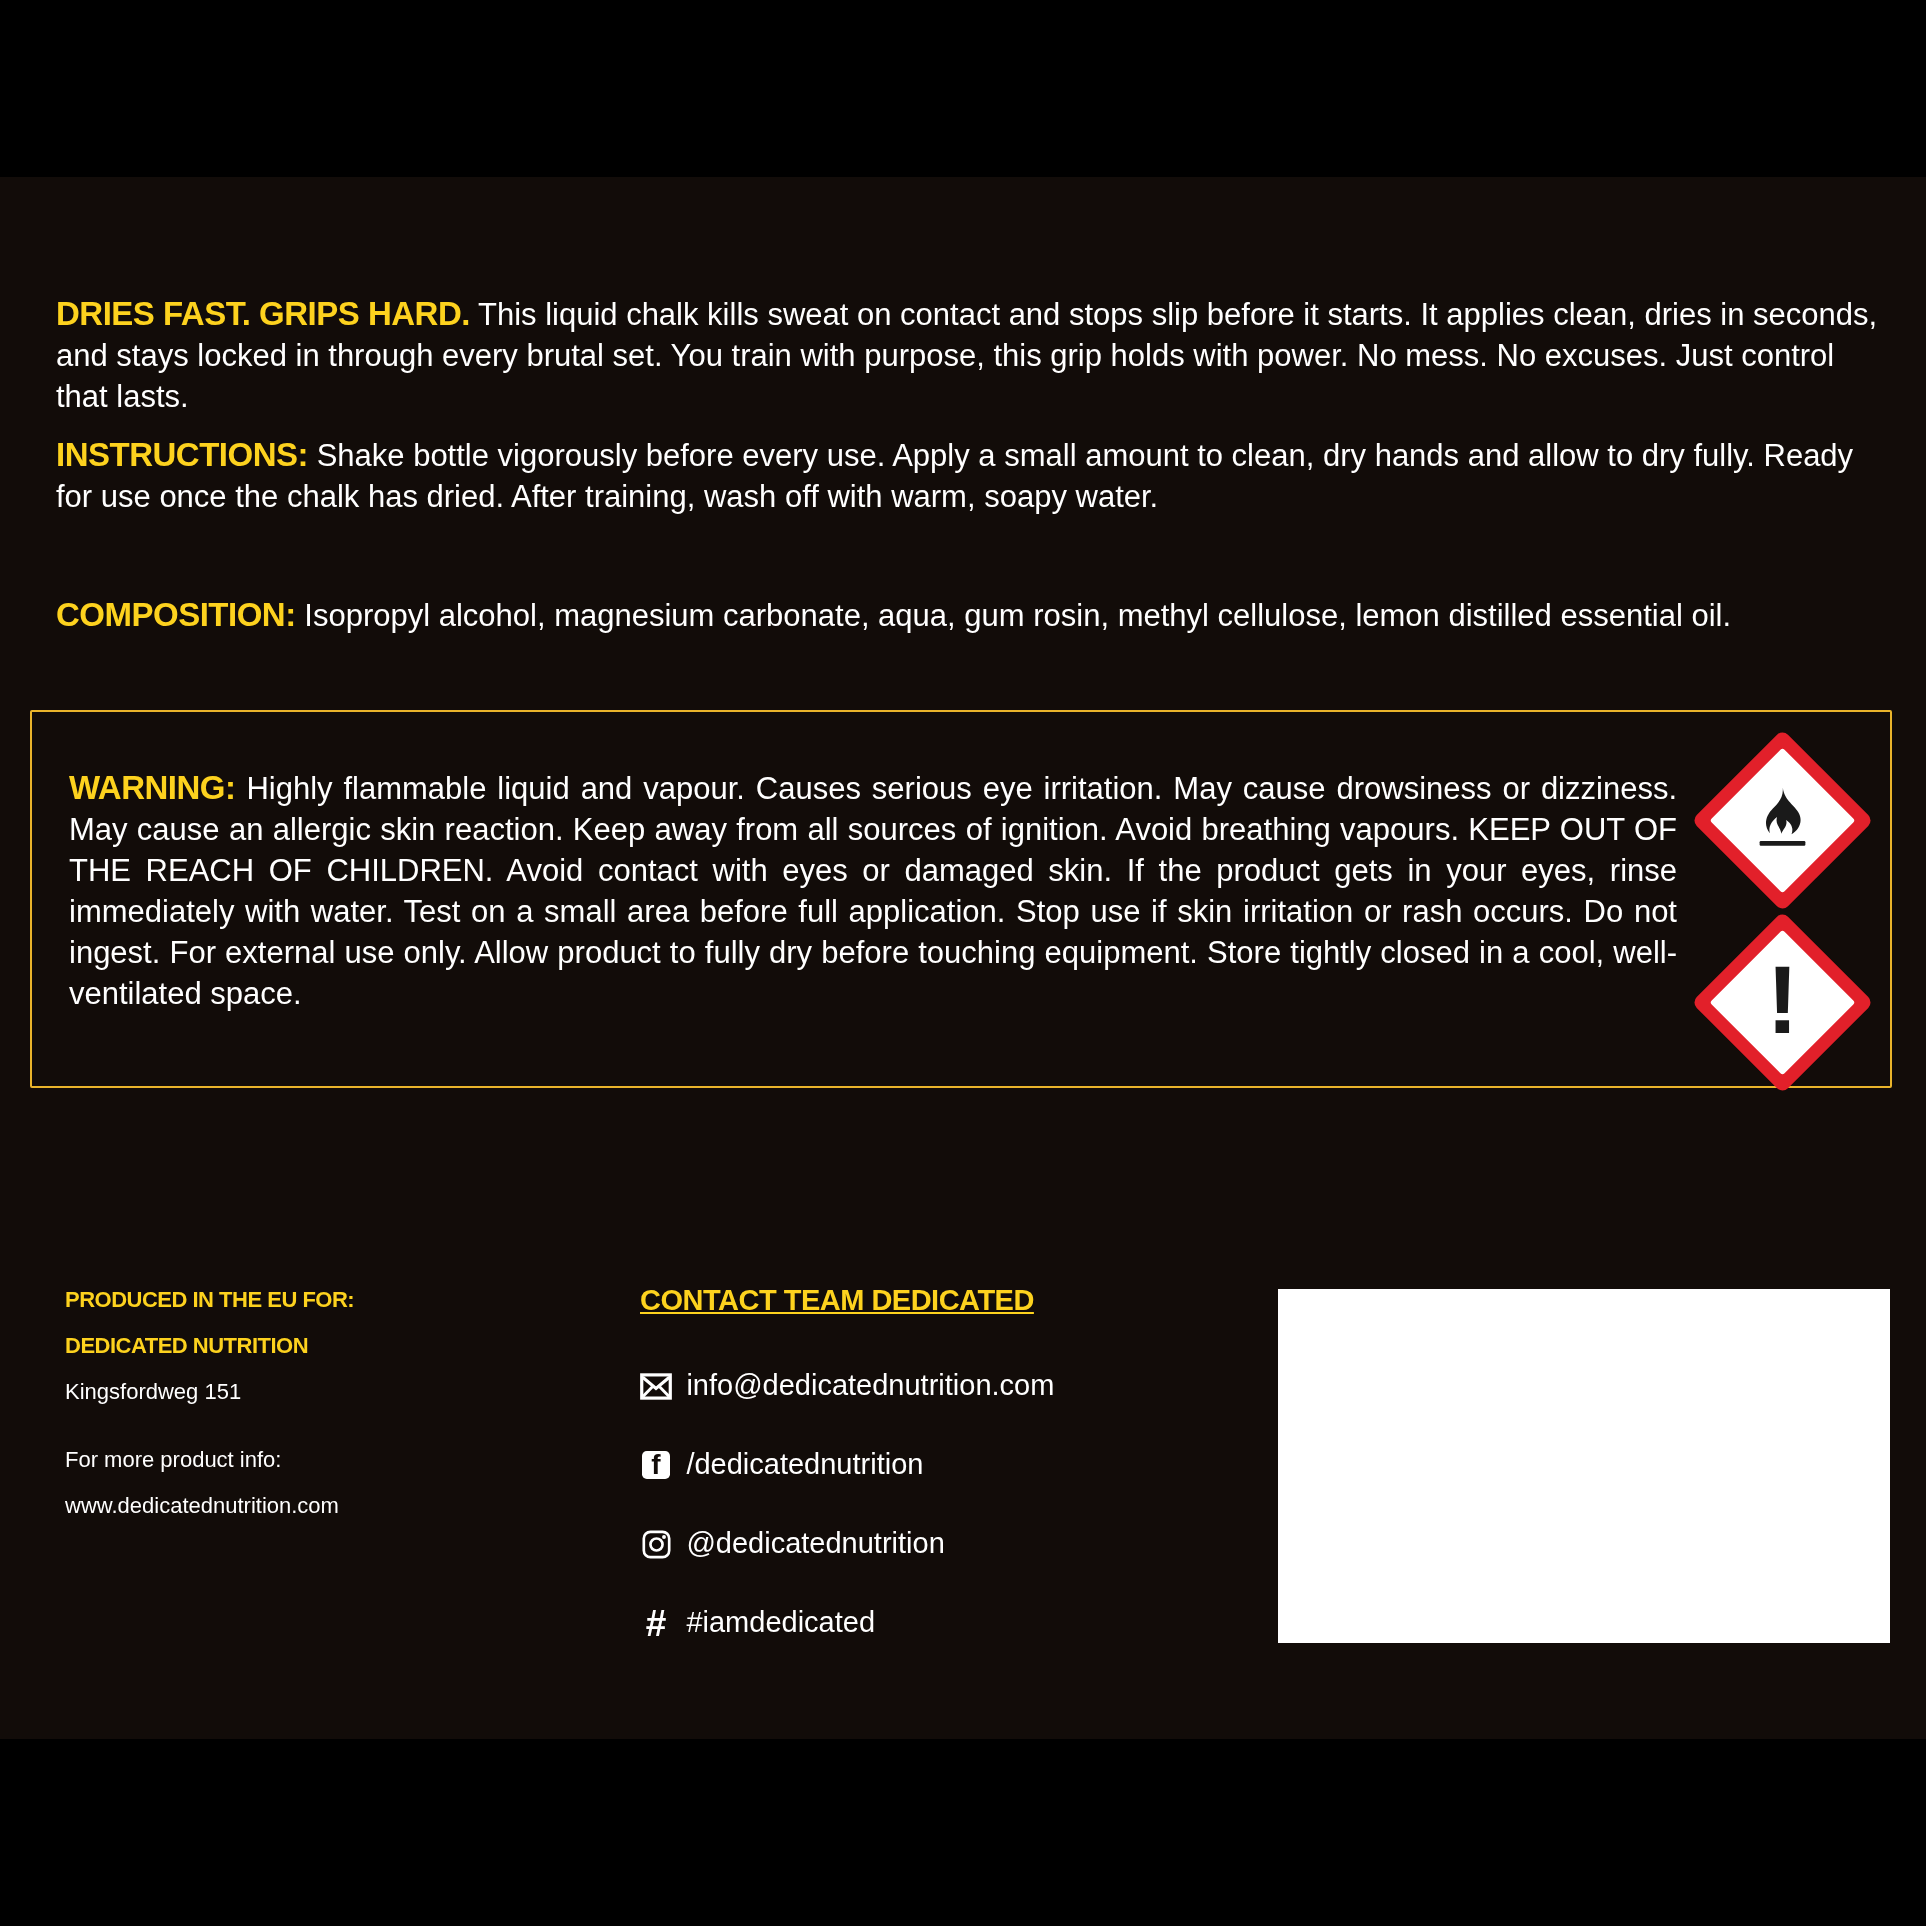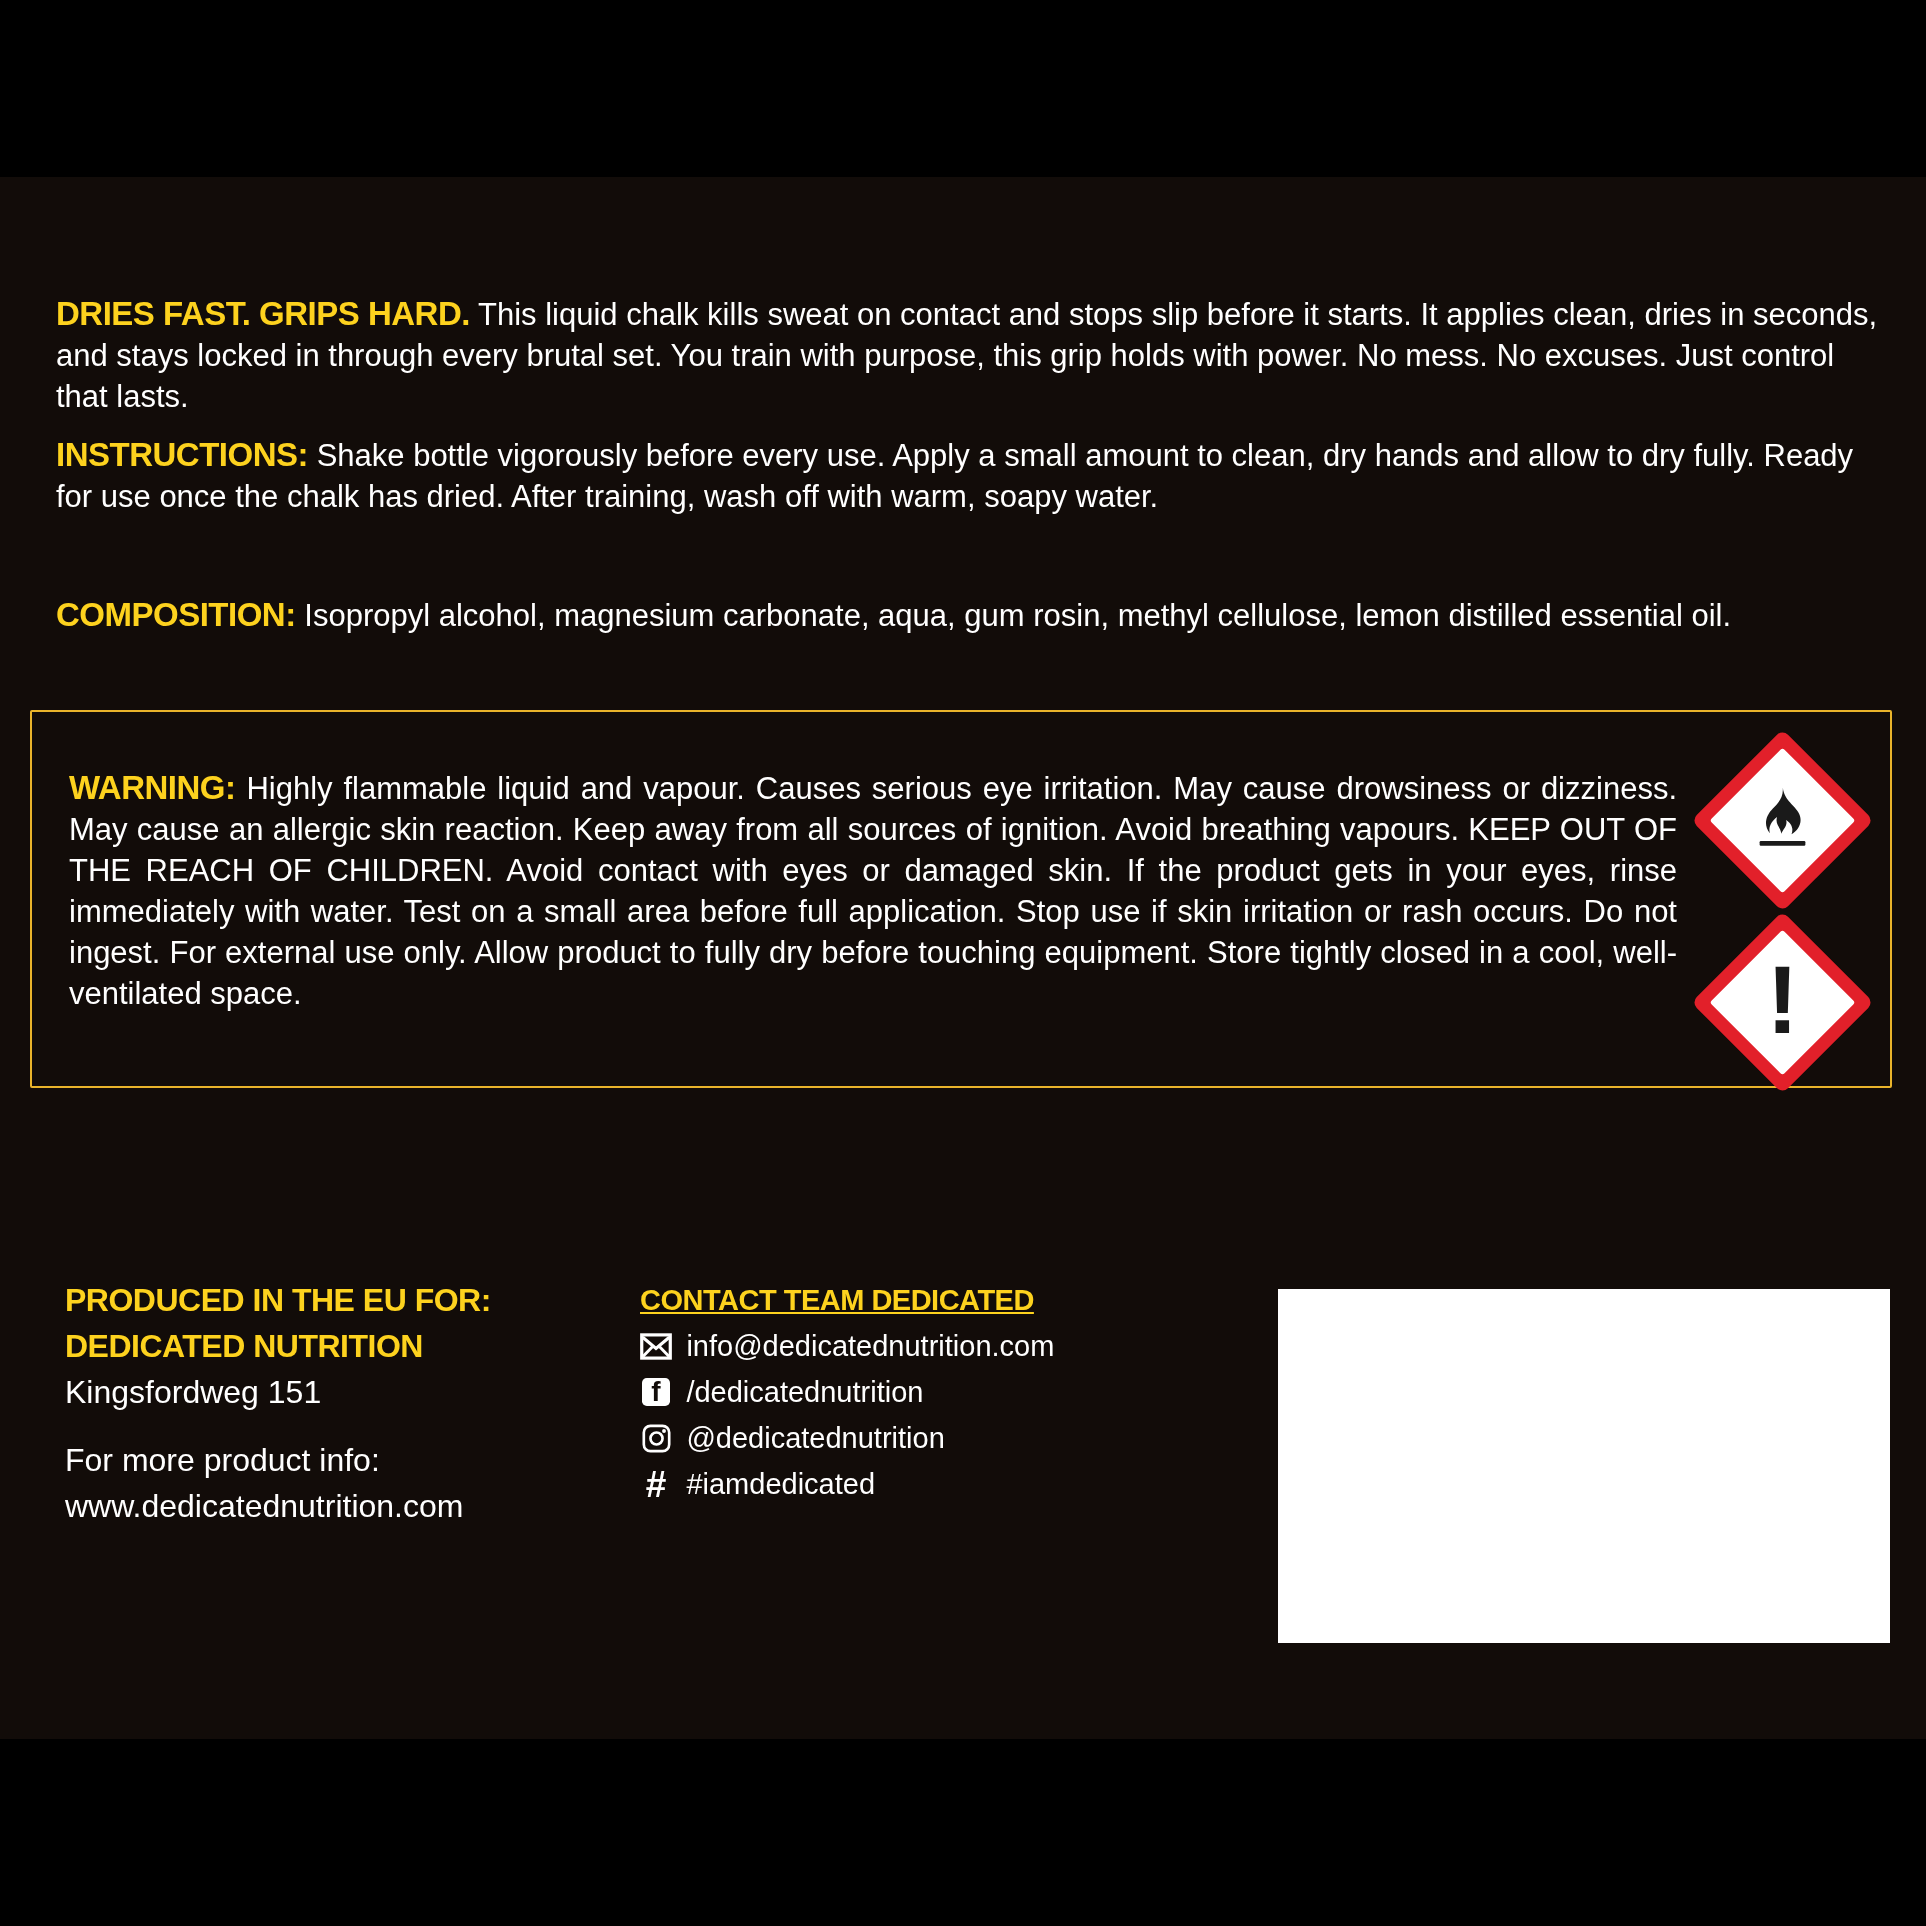--- a/index.html
+++ b/index.html
@@ -40,28 +40,28 @@
   .warning-text .h{color:var(--accent-yellow);font-weight:bold;font-size:33px;letter-spacing:-0.5px;}
 
   .diamond{position:absolute;width:129px;height:129px;transform:rotate(45deg);
     background:var(--ghs-red);border-radius:7.7px;}
   #diamond-flame{left:1686px;top:44px;}
   #diamond-exclamation{left:1686px;top:226px;}
   .diamond .face{position:absolute;inset:13px;background:#fff;border-radius:2.9px;}
   .diamond .glyph{position:absolute;inset:0;display:flex;align-items:center;justify-content:center;transform:rotate(-45deg);}
   .excl-glyph{font-size:96px;font-weight:bold;color:#1a1a1a;line-height:1;padding-bottom:4.8px;}
 
-  .producer{position:absolute;left:65px;top:1277px;font-size:32px;line-height:46px;}
+  .producer{position:absolute;left:65px;top:1277px;font-size:22px;line-height:46px;}
   .producer .yline{color:var(--accent-yellow);font-weight:bold;letter-spacing:-0.5px;white-space:nowrap;}
   .producer .wline{color:var(--text-white);white-space:nowrap;}
   .producer .more{margin-top:21.7px;}
 
   .contact{position:absolute;left:640px;top:1277px;}
   .contact-heading{font-size:29px;line-height:46px;font-weight:bold;color:var(--accent-yellow);letter-spacing:-0.5px;white-space:nowrap;text-decoration:underline;}
-  .contact-row{display:flex;align-items:center;height:46px;}
+  .contact-row{display:flex;align-items:flex-end;height:46px;margin-top:33px;}
   .contact-icon{width:32px;height:32px;flex:0 0 32px;margin-right:14.4px;display:flex;align-items:center;justify-content:center;}
   .contact-text{font-size:29px;color:var(--text-white);white-space:nowrap;}
   .fb-badge{width:28px;height:28px;background:#fff;border-radius:4.8px;color:var(--label-bg);
     font-weight:bold;font-size:28px;line-height:1;display:flex;align-items:flex-end;justify-content:center;overflow:hidden;}
   .hash-glyph{font-size:37px;font-weight:bold;color:var(--text-white);line-height:1;}
 
   .barcode-box{position:absolute;left:1278px;top:1289px;width:612px;height:354px;background:#ffffff;}
 </style>
 </head>
 <body>

